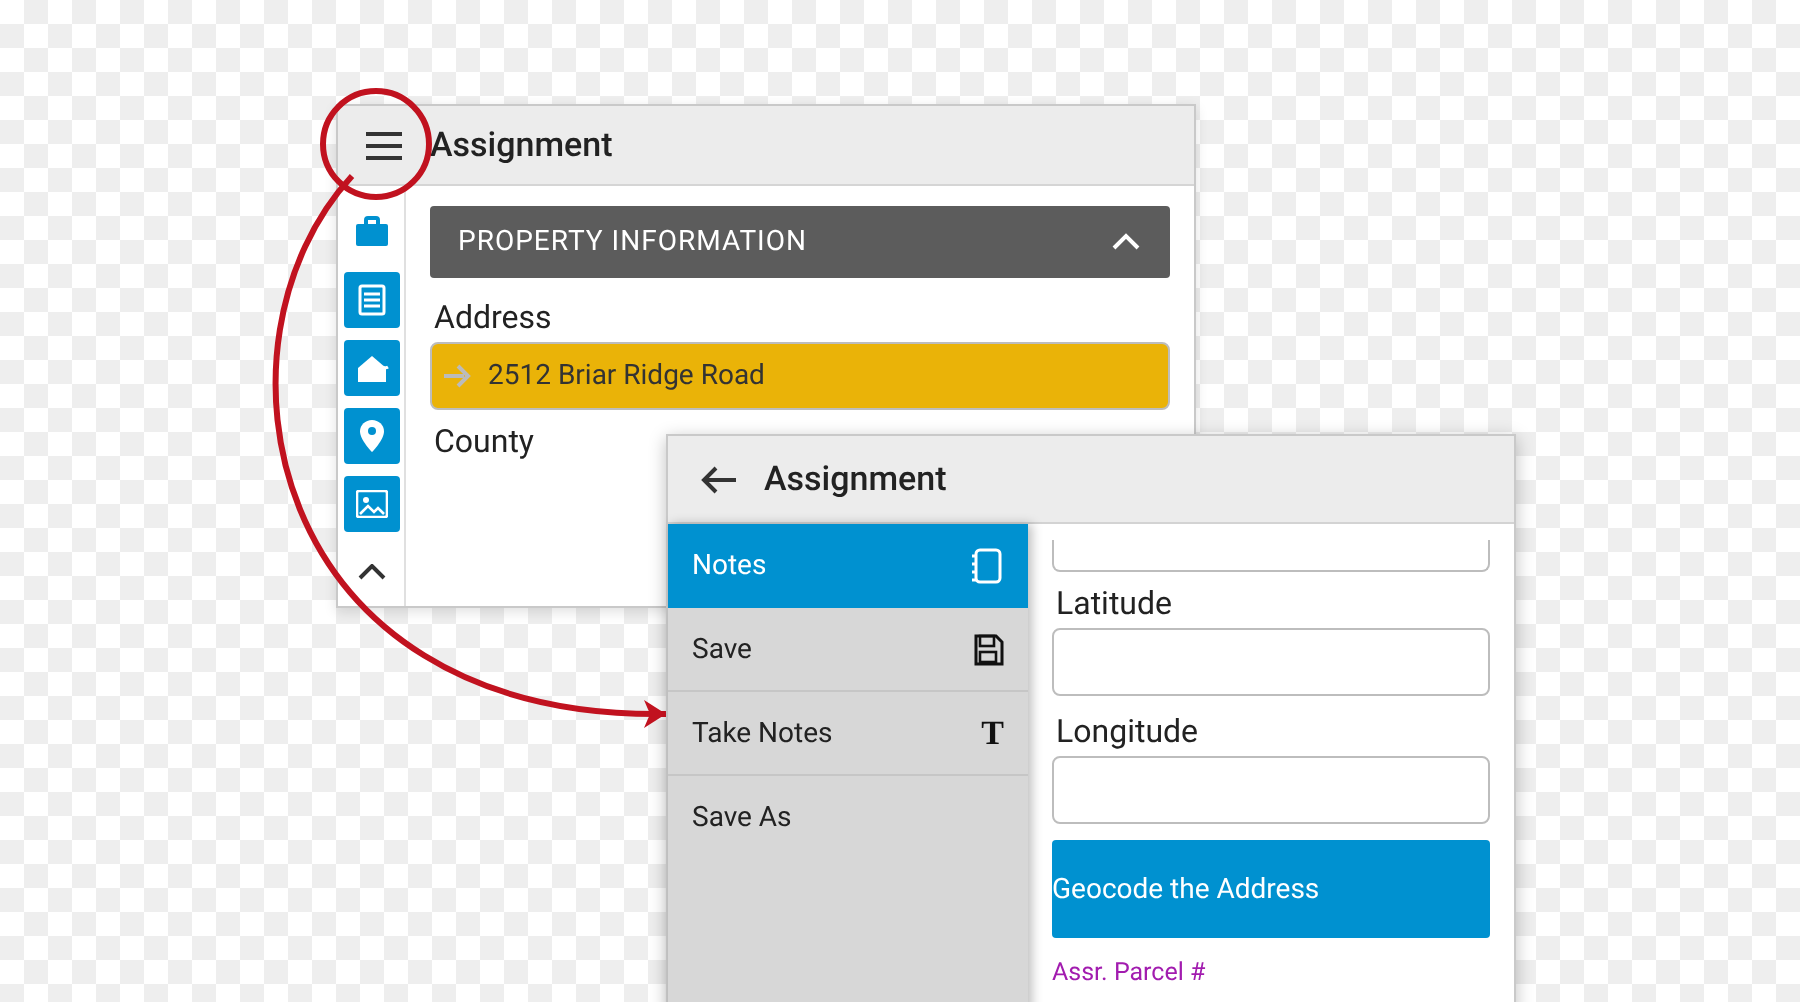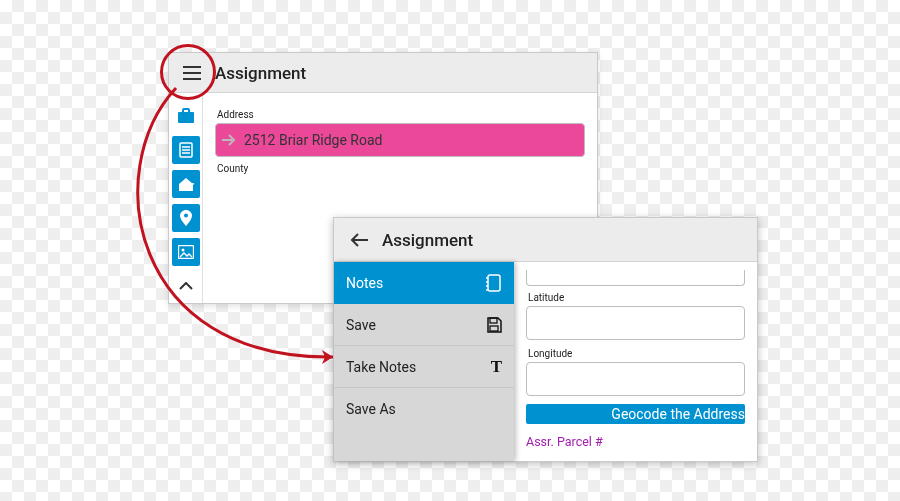--- a/index.html
+++ b/index.html
@@ -49,24 +49,24 @@
   .rail-item.plain { background: transparent; color: #0091d0; }
   .rail-caret { color:#333; background:transparent; }
   .p1-content { flex: 1; padding: 10px 12px 14px 12px; }
   .section-header {
     background: #5c5c5c; color: #fff;
     padding: 10px 14px; font-size: 14px; letter-spacing: .5px;
     display: flex; align-items: center; justify-content: space-between;
     border-radius: 2px;
     margin-bottom: 10px;
   }
-  .fldlabel { font-size: 10px; color: #222; margin: 6px 0 3px 2px; }
+  .fldlabel { font-size: 16px; color: #222; margin: 6px 0 3px 2px; }
   .txtfield {
     width: 100%; height: 34px; border: 1px solid #bdbdbd; border-radius: 4px;
-    display: flex; align-items: center; padding: 0 6px; background: #ec4899;
+    display: flex; align-items: center; padding: 0 6px; background: #eab308;
     font-size: 14px; color: #333;
   }
   .txtfield .fld-icon { color:#bbb; margin-right:6px; display:flex; }
   .txtfield .value { flex:1; white-space:nowrap; overflow:hidden; }
 
   
   .panel2 {
     position: absolute;
     left: 333px; top: 217px;
     width: 425px;
@@ -96,22 +96,22 @@
   .drawer-item.active { background:#0091d0; color:#fff; border-bottom-color:#0091d0;}
   .drawer-item.active .di-icon { color:#fff; }
 
   .p2-right { flex:1; padding:8px 12px 12px 12px; }
   .p2-right .partial { height:16px; border:1px solid #bdbdbd; border-top:none; border-radius:0 0 4px 4px; margin-bottom:6px;}
   .p2-right .fld {
     width:100%; height:34px; border:1px solid #bdbdbd; border-radius:4px;
     margin-bottom:8px; background:#fff;
   }
   .p2-right .btn {
-    width:100%; height:20px; background:#0091d0; color:#fff;
-    display:flex; align-items:center; justify-content:flex-end;
+    width:100%; height:49px; background:#0091d0; color:#fff;
+    display:flex; align-items:center; justify-content:flex-start;
     font-size:14px; border-radius:2px; cursor:pointer; margin:6px 0 10px 0;
     white-space:nowrap; overflow:hidden;
   }
   .smalltxt { font-size:12.5px; color:#a21caf; }
 
   
   .red-ring {
     position:absolute; left:160px; top:44px;
     width:56px; height:56px; border:3px solid #c1121f; border-radius:50%;
     pointer-events:none;
@@ -167,20 +167,26 @@
           </svg>
       </div>
       <div class="rail-item rail-caret">
         <svg width="14" height="8" viewBox="0 0 14 8">
             <path d="M1 7l6-6 6 6" stroke="#333" stroke-width="2" fill="none"></path>
           </svg>
       </div>
     </div>
 
     <div class="p1-content">
+      <div class="section-header">
+        <span>PROPERTY INFORMATION</span>
+        <svg width="16" height="10" viewBox="0 0 16 10">
+            <path d="M2 8l6-6 6 6" stroke="#fff" stroke-width="2" fill="none"></path>
+          </svg>
+      </div>
 
       <div class="fldlabel">Address</div>
       <div class="txtfield">
         <span class="fld-icon">
           <svg width="16" height="14" viewBox="0 0 16 14">
               <path d="M0 7h10M7 2l5 5-5 5" stroke="#bbb" stroke-width="2" fill="none"></path>
             </svg>
         </span>
         <span class="value">2512 Briar Ridge Road</span>
       </div>

